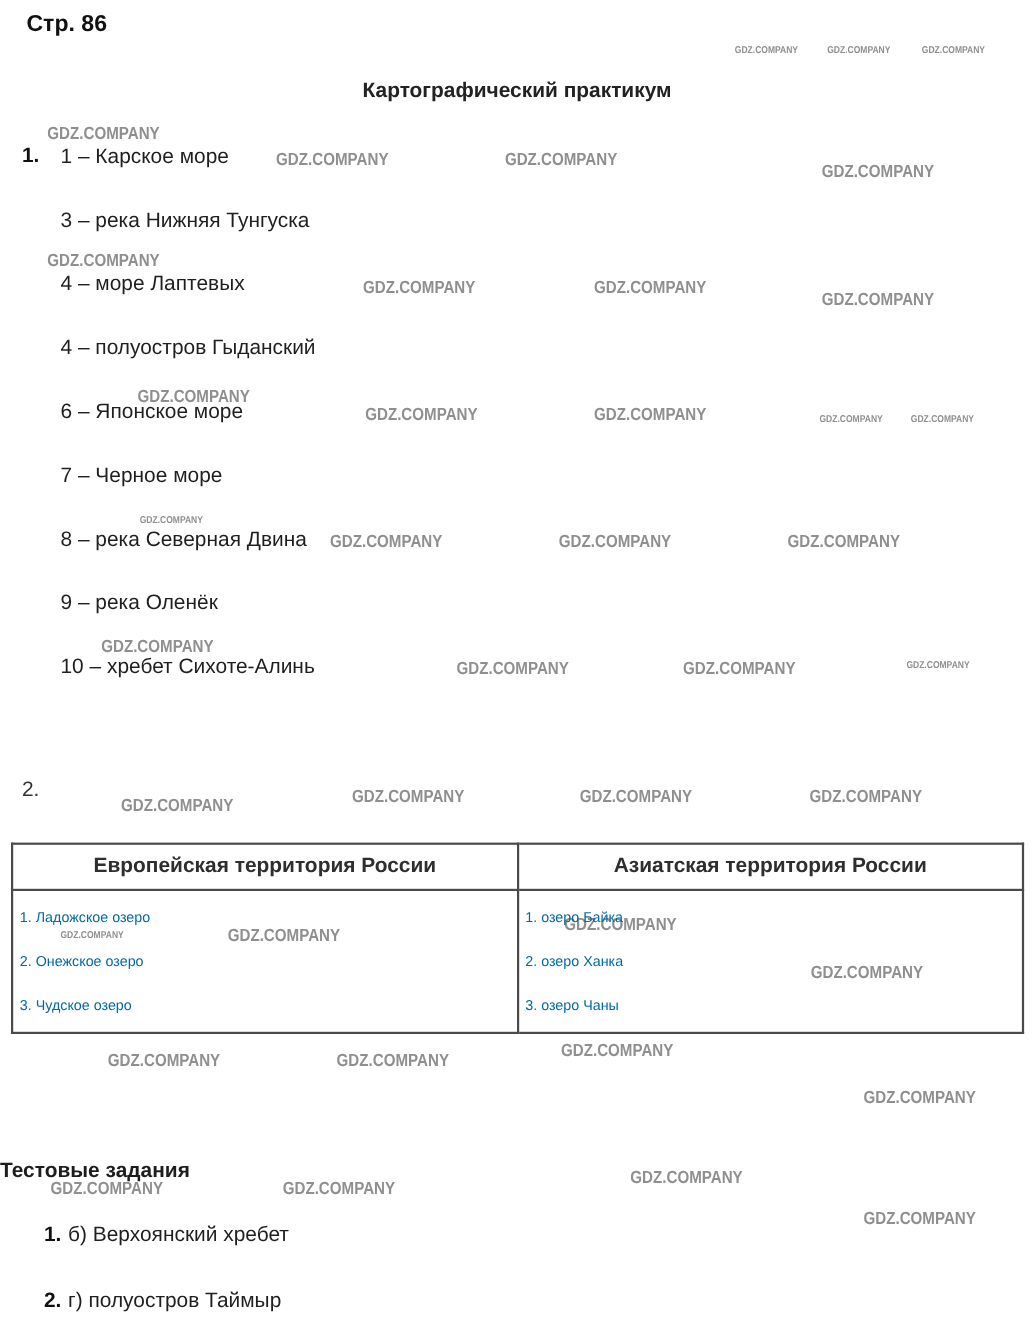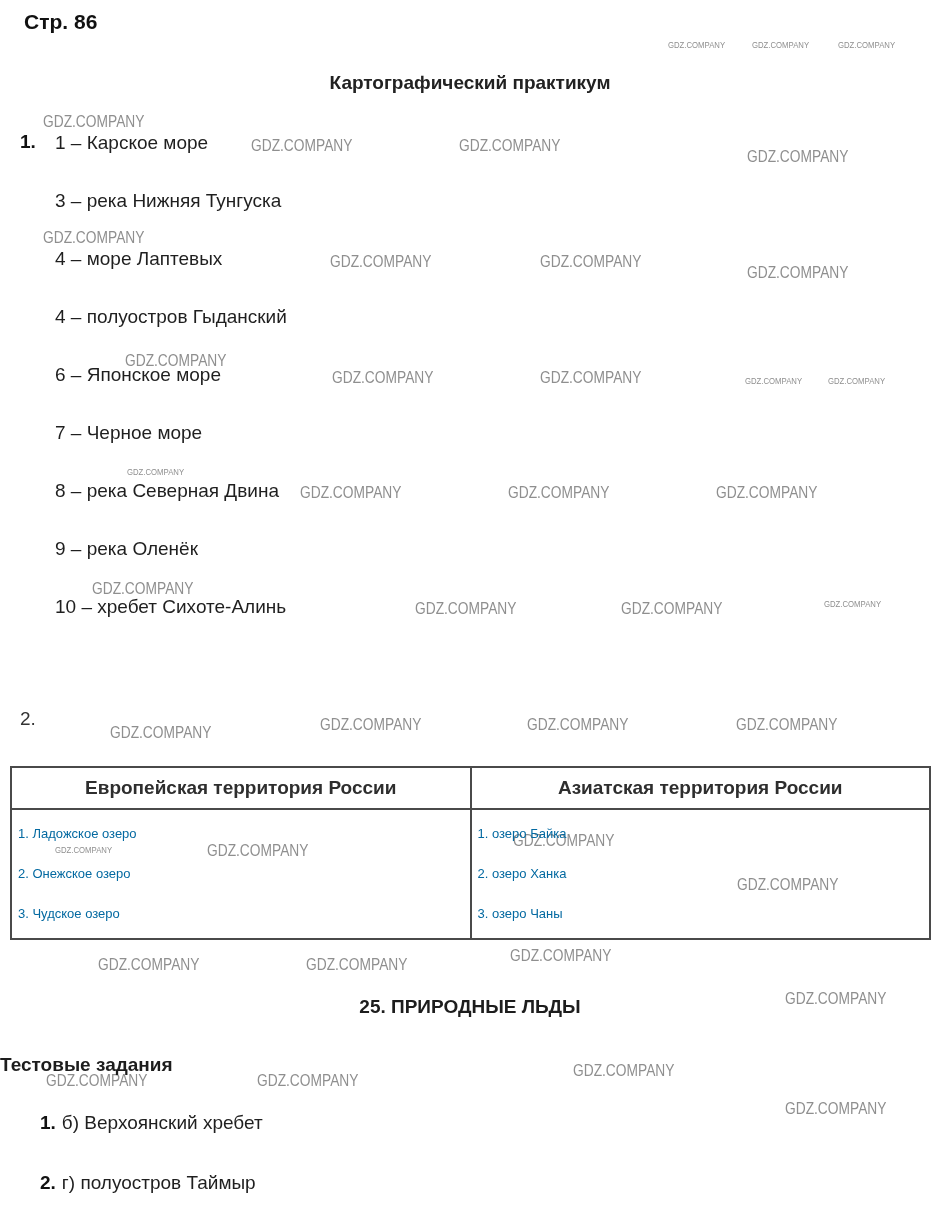--- a/index.html
+++ b/index.html
@@ -13,21 +13,21 @@
     overflow: hidden;
   }
   .page {
     position: absolute;
     inset: 0;
     width: 940px;
     height: 1216px;
   }
 
   
-  .watermarks { position: absolute; inset: 0; z-index: 1; }
+  .watermarks { position: absolute; inset: 0; z-index: 1; font-weight: bold; }
   .wm {
     position: absolute;
     font-family: "Liberation Sans", sans-serif;
     font-size: 16px;
     color: var(--wm-color, #8f8f8f);
     letter-spacing: 0px;
     transform: scaleX(0.86);
     transform-origin: 0 50%;
     white-space: nowrap;
     user-select: none;
@@ -237,21 +237,20 @@
           </td>
           <td>
             <div class="cell-line">1. озеро Байка</div>
             <div class="cell-line">2. озеро Ханка</div>
             <div class="cell-line">3. озеро Чаны</div>
           </td>
         </tr>
       </tbody>
     </table>
 
-    <div class="section-title">25. ПРИРОДНЫЕ ЛЬДЫ</div>
 
     <div class="subsection-title">Тестовые задания</div>
 
     <div class="answer answer-1">
       <span class="answer-num">1.</span><span>б) Верхоянский хребет</span>
     </div>
 
     <div class="answer answer-2">
       <span class="answer-num">2.</span><span>г) полуостров Таймыр</span>
     </div>

